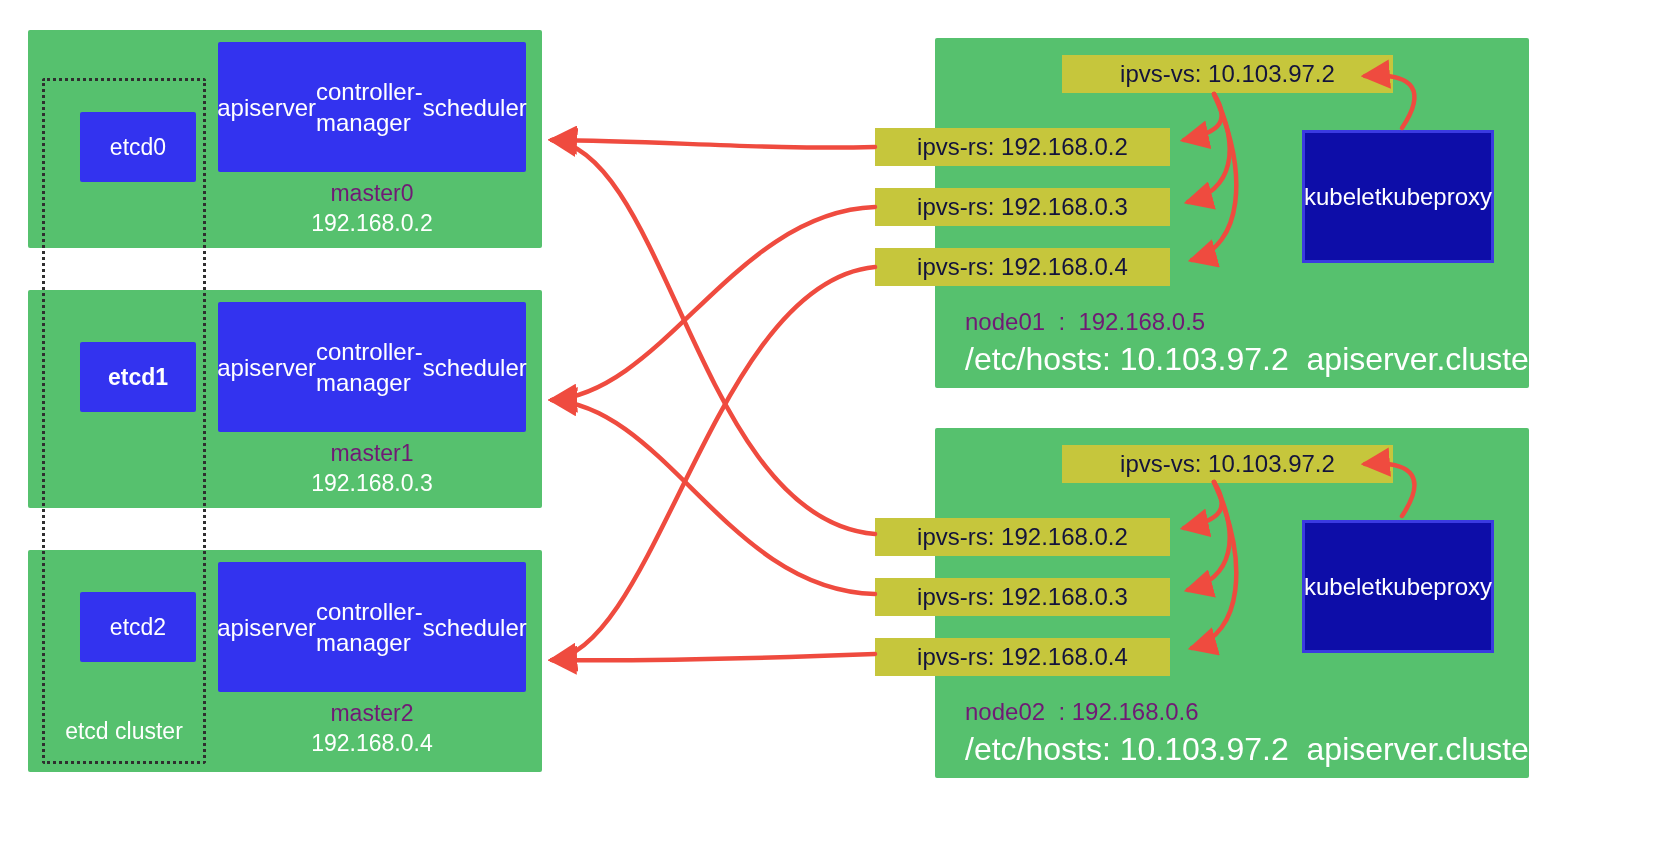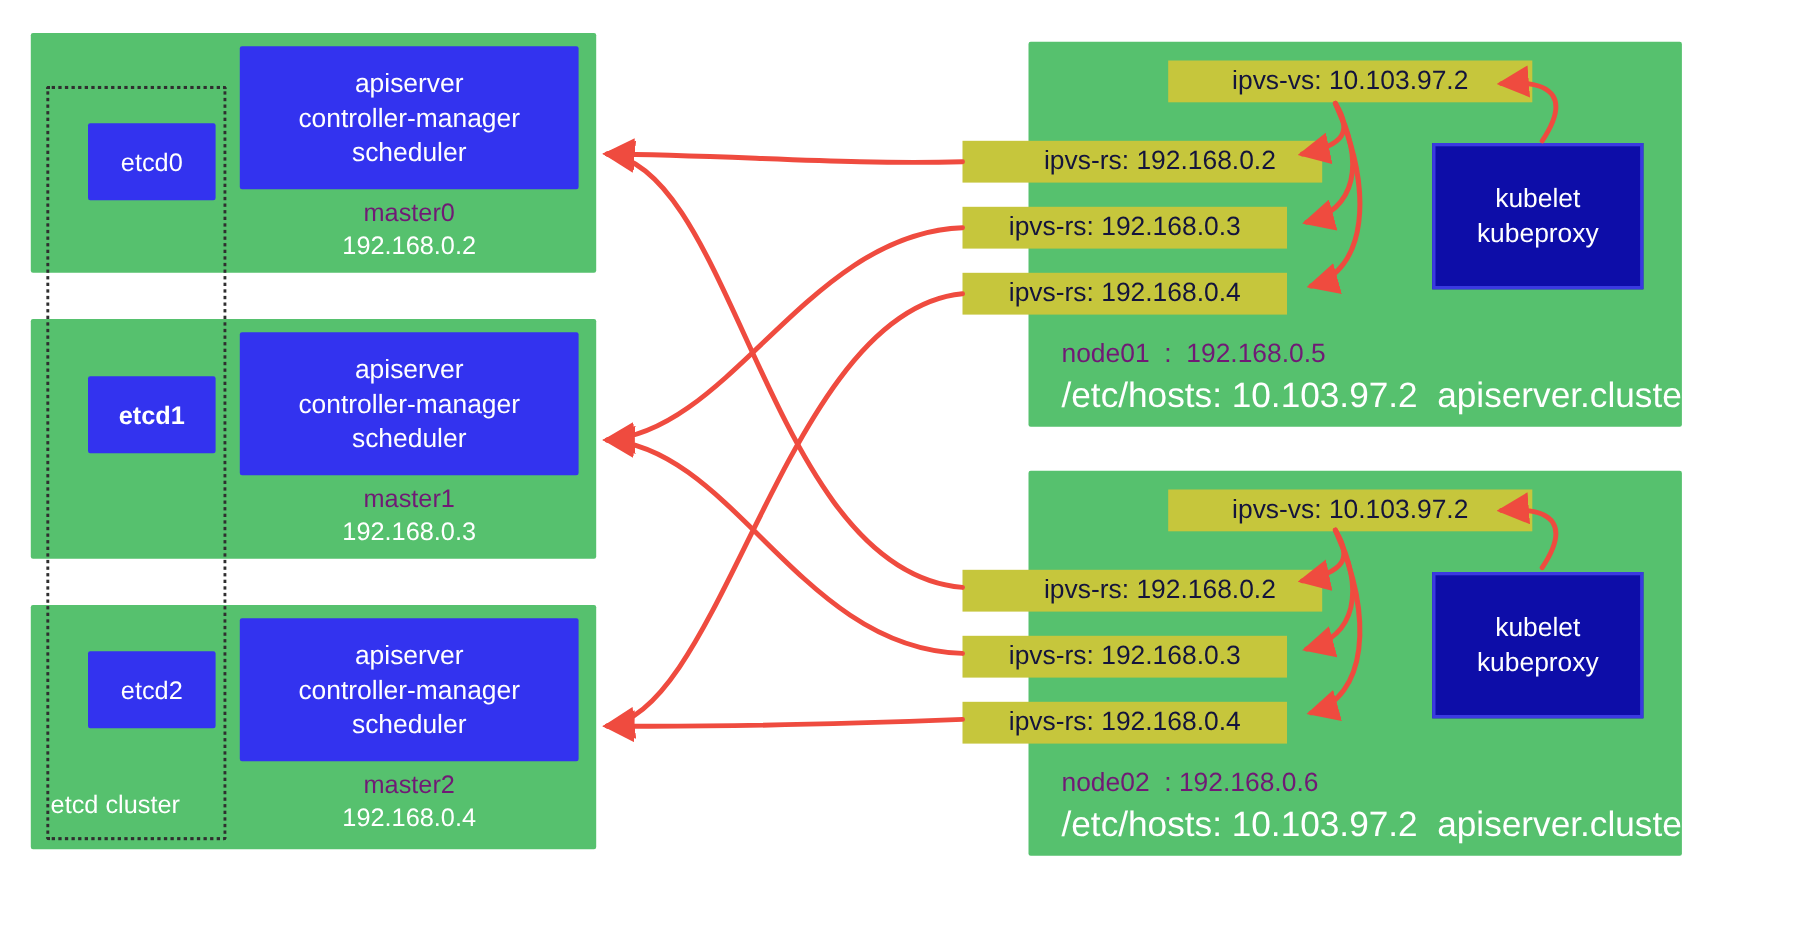--- a/index.html
+++ b/index.html
@@ -1,38 +1,38 @@
 <!DOCTYPE html>
 <html><head>
 <meta charset="utf-8">
 <style>
   html,body{margin:0;padding:0;background:#ffffff;font-family:"Liberation Sans",sans-serif;}
   #canvas{position:relative;width:1654px;height:852px;background:#ffffff;overflow:hidden;}
 
   .green-box{position:absolute;background:#56c16e;border-radius:2px;z-index:1;}
   .master-box{left:28px;width:514px;}
   .api-box{position:absolute;left:190px;top:12px;width:308px;height:130px;background:#3333ef;
-           color:#ffffff;display:flex;flex-direction:column;justify-content:center;align-items:center;
+           color:#ffffff;display:flex;flex-direction:row;justify-content:center;align-items:center;
            font-size:24px;line-height:31px;z-index:3;border-radius:2px;}
   .master-name{position:absolute;left:190px;top:150px;width:308px;text-align:center;color:#701a75;font-size:23px;}
   .master-ip{position:absolute;left:190px;top:180px;width:308px;text-align:center;color:#ffffff;font-size:23px;}
 
   .etcd-rect{position:absolute;left:42px;top:78px;width:158px;height:680px;border:3px dotted #2f2f2f;z-index:2;border-radius:3px;}
   .etcd-box{position:absolute;left:80px;width:116px;height:70px;background:#3333ef;color:#ffffff;
             display:flex;align-items:center;justify-content:center;font-size:23px;z-index:3;border-radius:2px;}
-  .etcd-label{position:absolute;left:46px;top:718px;width:156px;color:#ffffff;font-size:23px;z-index:3;}
+  .etcd-label{position:absolute;left:46px;top:718px;width:156px;text-align:center;color:#ffffff;font-size:23px;z-index:3;}
 
   .node-box{left:935px;width:594px;height:350px;}
   .ipvs-vs{position:absolute;left:127px;top:17px;width:331px;height:38px;background:#c6c63c;color:#14143c;
            display:flex;align-items:center;justify-content:center;font-size:24px;z-index:3;}
   .ipvs-rs{position:absolute;left:-60px;width:295px;height:38px;background:#c6c63c;color:#14143c;
            display:flex;align-items:center;justify-content:center;font-size:24px;z-index:3;}
-  .rs0{top:90px;padding-left:32px;} .rs1{top:150px;} .rs2{top:210px;}
+  .rs0{top:90px;} .rs1{top:150px;} .rs2{top:210px;}
   .kubelet-box{position:absolute;left:367px;top:92px;width:192px;height:133px;background:#0d0da8;border:3px solid #3a3ae0;
-               color:#ffffff;display:flex;flex-direction:column;justify-content:center;align-items:center;
+               color:#ffffff;display:flex;flex-direction:row;justify-content:center;align-items:center;
                font-size:24px;line-height:32px;z-index:3;box-sizing:border-box;}
   .node-info{position:absolute;left:30px;top:270px;color:#701a75;font-size:24px;white-space:pre;}
   .node-hosts{position:absolute;left:30px;top:303px;color:#ffffff;font-size:32px;white-space:pre;}
 
   #arrow-layer{position:absolute;left:0;top:0;z-index:10;pointer-events:none;}
 </style>
 </head>
 <body>
 
 <div id="canvas">

